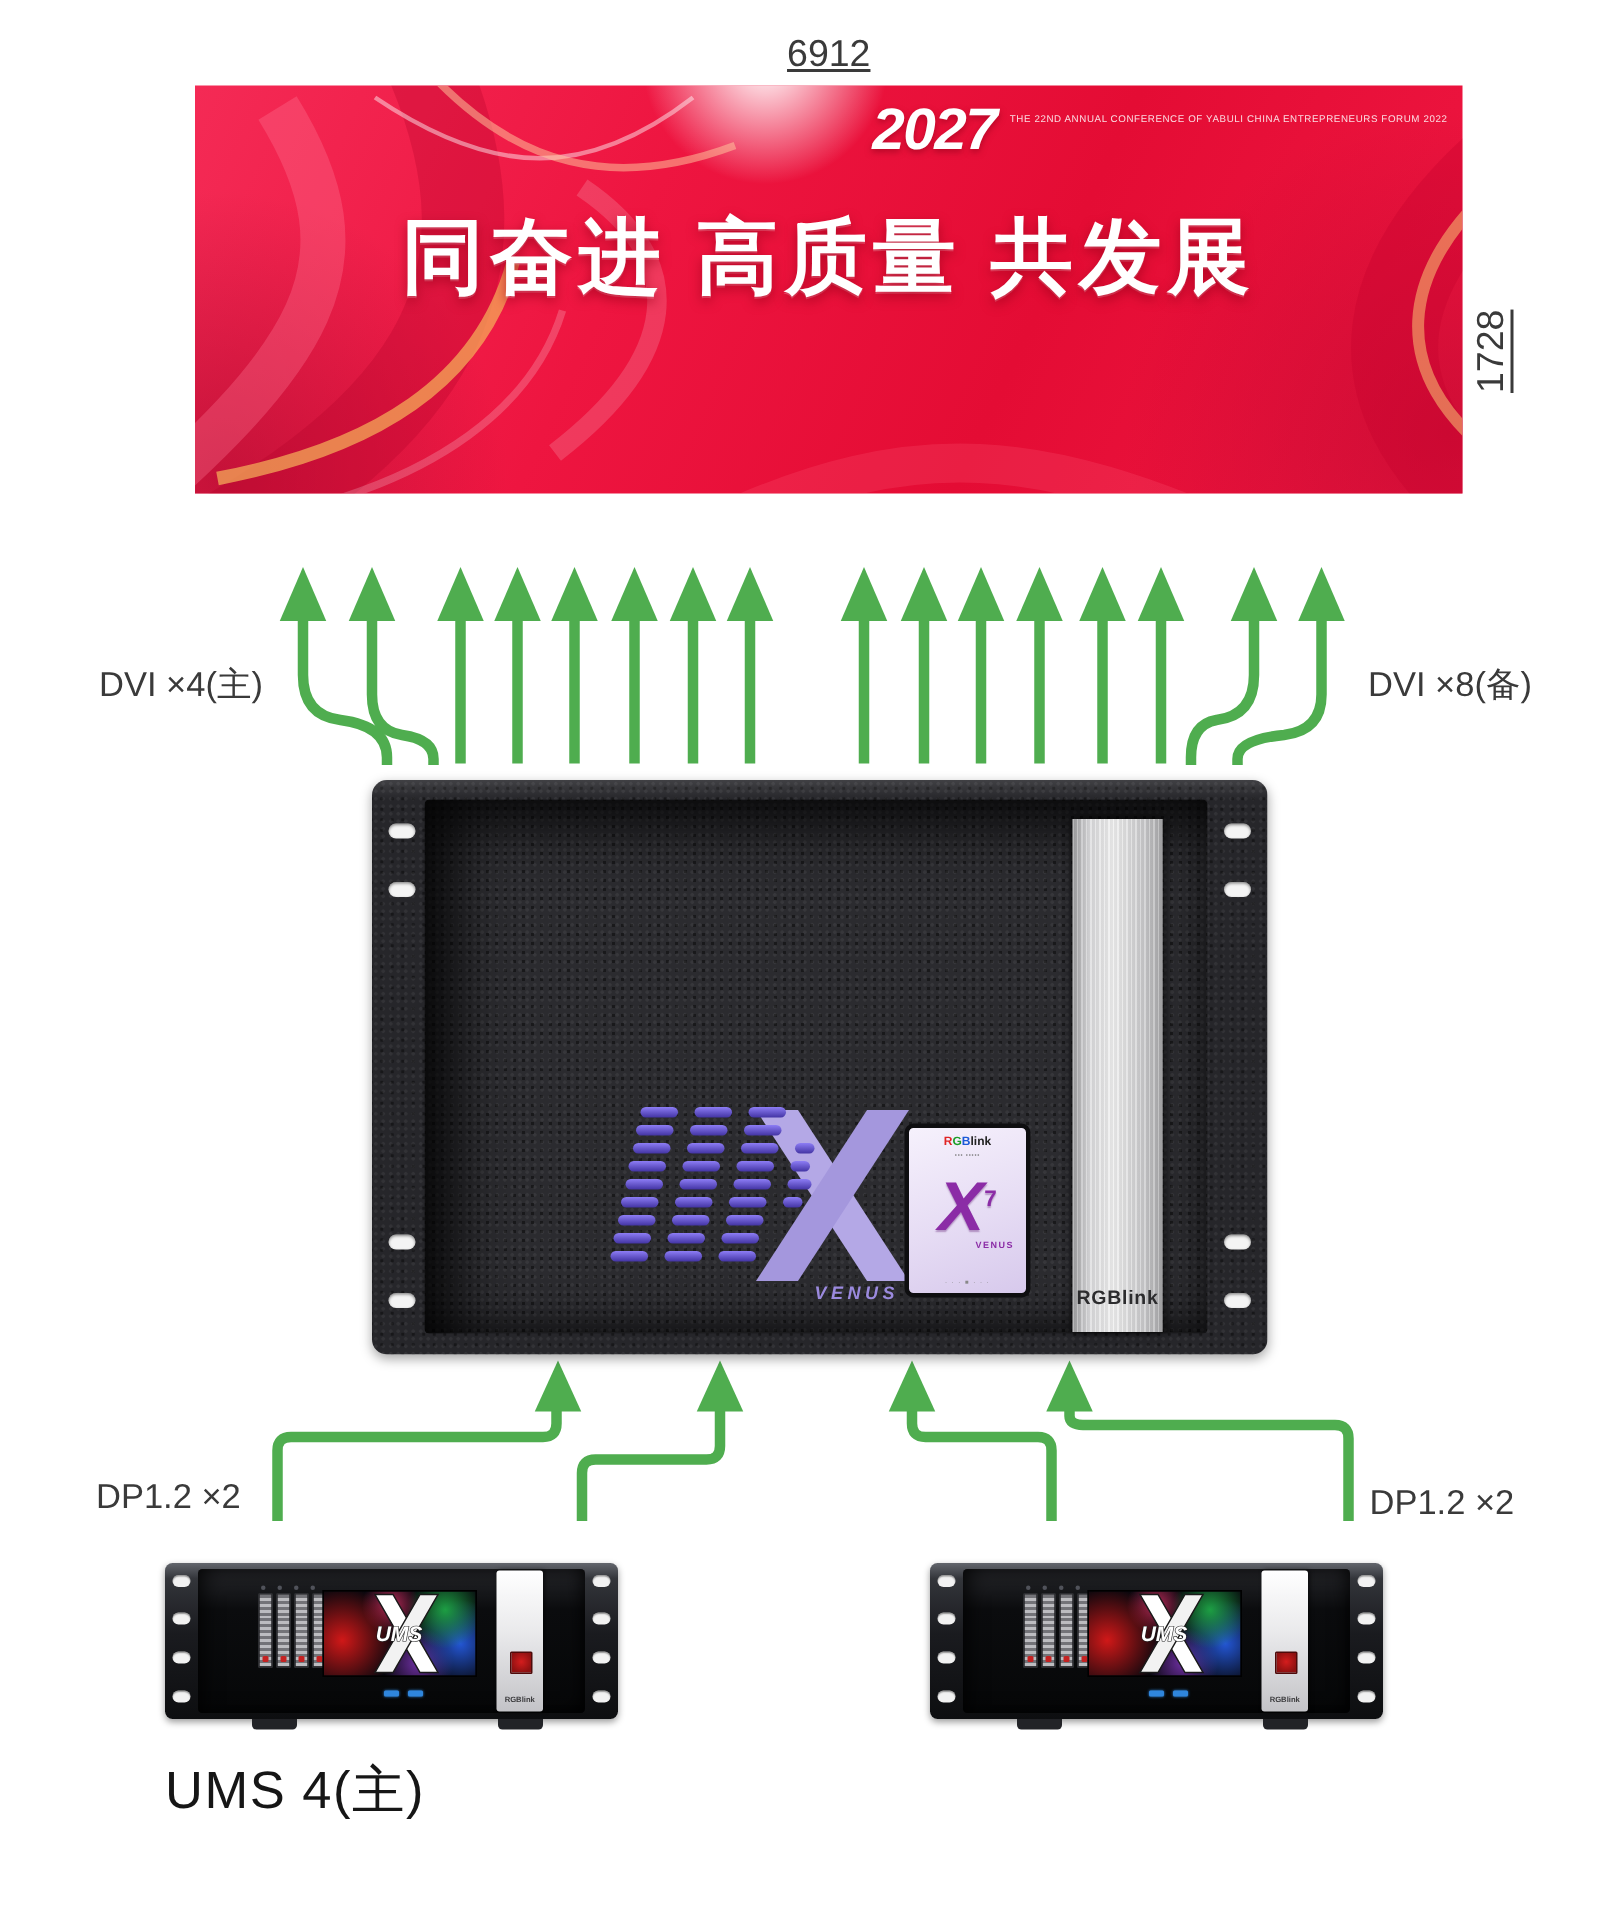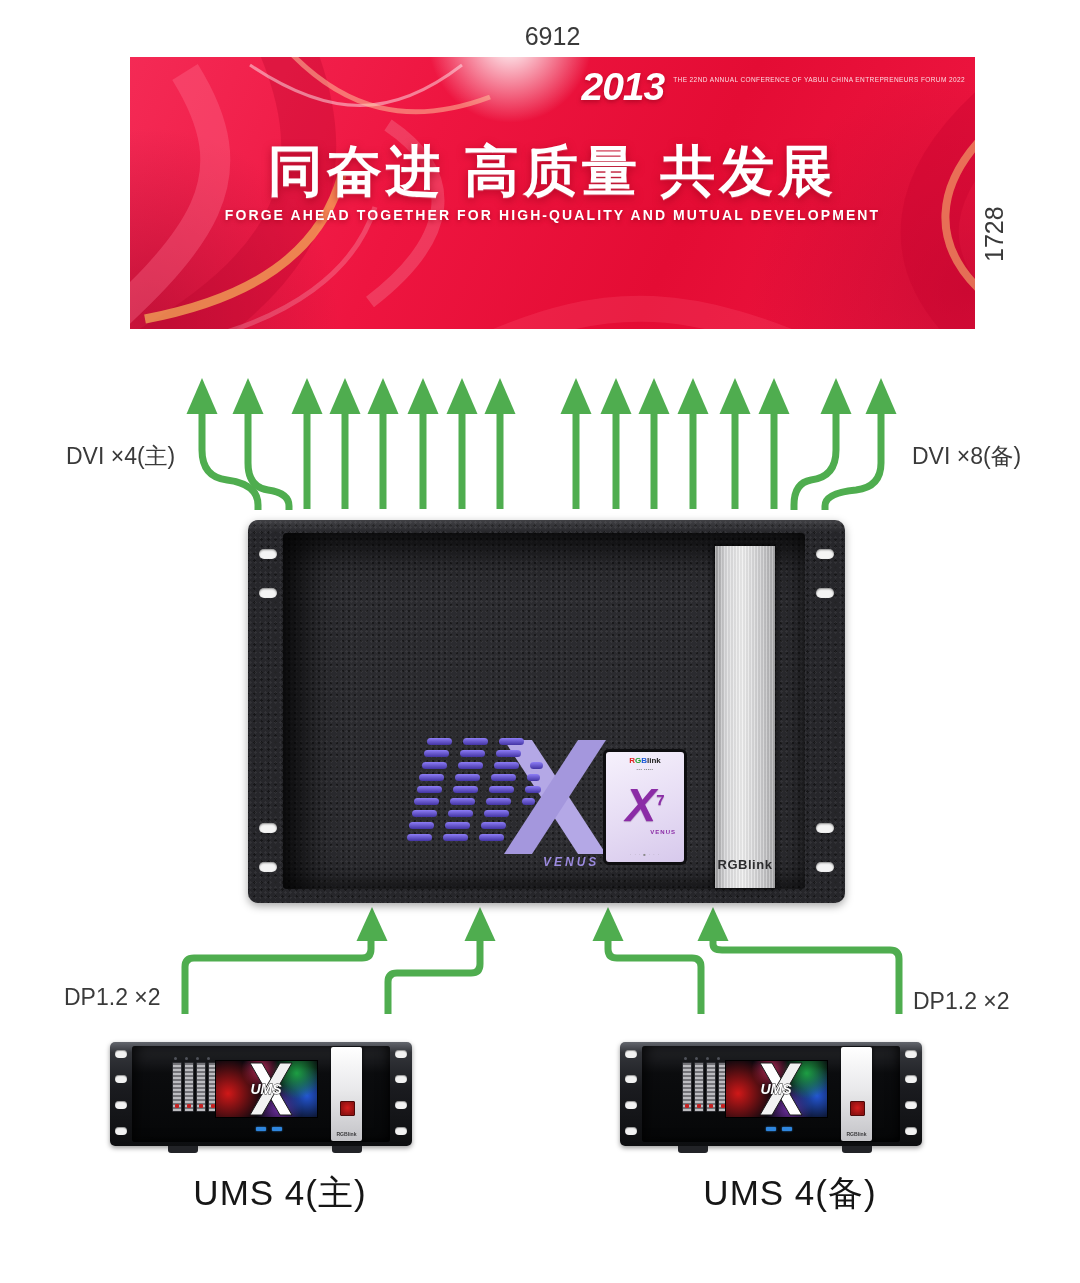--- a/index.html
+++ b/index.html
@@ -1,19 +1,19 @@
 <!DOCTYPE html>
 <html><head>
 <meta charset="utf-8">
 <style>
   html,body{margin:0;padding:0;background:#ffffff;}
   body{font-family:"Liberation Sans","DejaVu Sans",sans-serif;}
   .stage{position:relative;width:1080px;height:1283px;background:#ffffff;overflow:hidden;}
   .abs{position:absolute;}
-  .lbl{color:#3a3a3a;font-size:25px;}
+  .lbl{color:#3a3a3a;font-size:25px;text-decoration:underline;}
   .center{text-align:center;}
 
   
   .banner{left:130px;top:57px;width:845px;height:272px;overflow:hidden;
     background:
       radial-gradient(circle at 45% -6%, #ffffff 0%, rgba(255,255,255,.75) 4%, rgba(255,255,255,0) 15%),
       radial-gradient(circle at 2% 96%, rgba(160,4,40,.55) 0%, rgba(160,4,40,0) 22%),
       radial-gradient(circle at 99% 85%, rgba(170,2,40,.45) 0%, rgba(170,2,40,0) 25%),
       linear-gradient(115deg,#f42a55 0%,#ee1540 35%,#e40c34 65%,#ef1742 100%);}
   .banner svg{position:absolute;left:0;top:0;}
@@ -89,21 +89,21 @@
       radial-gradient(circle at 90% 62%, #2356d4 0%, rgba(35,86,212,0) 30%),
       radial-gradient(circle at 62% 85%, #6e2fa2 0%, rgba(110,47,162,0) 30%),
       #07070d;}
   .ums-usb{position:absolute;top:81px;width:10px;height:4px;border-radius:1px;background:#2f86dd;box-shadow:0 0 2px #2f86dd;}
   .ums-strip{position:absolute;left:199px;top:1px;width:31px;height:94px;border-radius:2px;
     background:linear-gradient(180deg,#ffffff 0%,#e9e9eb 45%,#c3c3c7 100%);box-shadow:1px 0 3px rgba(0,0,0,.55);}
   .ums-btn{position:absolute;left:9px;top:54px;width:13px;height:13px;border:1px solid #4e0a0a;border-radius:1px;
     background:radial-gradient(circle at 50% 45%, #d41d1d 0%, #8e1111 75%);}
   .ums-brand{position:absolute;left:0;right:0;bottom:4px;text-align:center;font-size:6px;font-weight:bold;color:#3a3a3c;transform:scale(.85);}
   .ums-foot{position:absolute;top:104px;width:30px;height:7px;border-radius:0 0 3px 3px;background:#222327;}
-  .ums-label{top:1170px;width:340px;text-align:center;font-size:35px;color:#161616;letter-spacing:1px;}
+  .ums-label{top:1170px;width:340px;text-align:left;font-size:35px;color:#161616;letter-spacing:1px;}
 
   svg text{font-family:"Liberation Sans","DejaVu Sans",sans-serif;}
 </style>
 </head>
 <body>
 
 <div class="stage">
 
   <div class="abs lbl center dim-h">6912</div>
 
@@ -114,27 +114,26 @@
       <path d="M 15 262 C 120 242 190 198 212 118" stroke="rgba(246,180,90,.7)" stroke-width="9" fill="none"></path>
       <path d="M 60 285 C 160 262 225 215 245 150" stroke="rgba(255,255,255,.2)" stroke-width="5" fill="none"></path>
       <path d="M 120 8 C 200 62 262 62 332 8" stroke="rgba(255,255,255,.45)" stroke-width="3" fill="none"></path>
       <path d="M 155 -10 C 215 55 280 70 360 40" stroke="rgba(255,205,160,.5)" stroke-width="5" fill="none"></path>
       <path d="M 240 245 C 322 182 332 118 258 68" stroke="rgba(255,255,255,.16)" stroke-width="13" fill="none"></path>
       <path d="M 890 35 C 785 118 765 205 865 285" stroke="rgba(195,0,45,.32)" stroke-width="58" fill="none"></path>
       <path d="M 872 62 C 802 122 792 192 870 250" stroke="rgba(250,195,115,.55)" stroke-width="8" fill="none"></path>
       <path d="M 350 292 C 480 232 565 242 700 302" stroke="rgba(255,95,125,.22)" stroke-width="26" fill="none"></path>
     </svg>
     <div class="banner-year-row">
-      <div class="banner-year">2013</div>
+      <div class="banner-year">2027</div>
       <div class="banner-event">
         <div class="banner-event-en">THE 22ND ANNUAL CONFERENCE OF YABULI CHINA ENTREPRENEURS FORUM 2022</div>
       </div>
     </div>
     <div class="banner-slogan-cn">同奋进 高质量 共发展</div>
-    <div class="banner-slogan-en">FORGE AHEAD TOGETHER FOR HIGH-QUALITY AND MUTUAL DEVELOPMENT</div>
   </div>
 
   <div class="abs lbl dim-v">1728</div>
 
 
   <div class="abs conn-label" style="left:66px;top:441px;">DVI ×4(主)</div>
   <div class="abs conn-label" style="left:912px;top:441px;">DVI ×8(备)</div>
   <div class="abs conn-label" style="left:64px;top:984px;">DP1.2 ×2</div>
   <div class="abs conn-label" style="left:913px;top:988px;">DP1.2 ×2</div>
 
@@ -333,15 +332,14 @@
           <div class="ums-btn"></div>
           <div class="ums-brand">RGBlink</div>
         </div>
       </div>
     </div>
     <div class="ums-foot" style="left:58px;"></div>
     <div class="ums-foot" style="left:222px;"></div>
   </div>
 
   <div class="abs ums-label" style="left:110px;">UMS 4(主)</div>
-  <div class="abs ums-label" style="left:620px;">UMS 4(备)</div>
 
 </div>
 
 </body></html>

